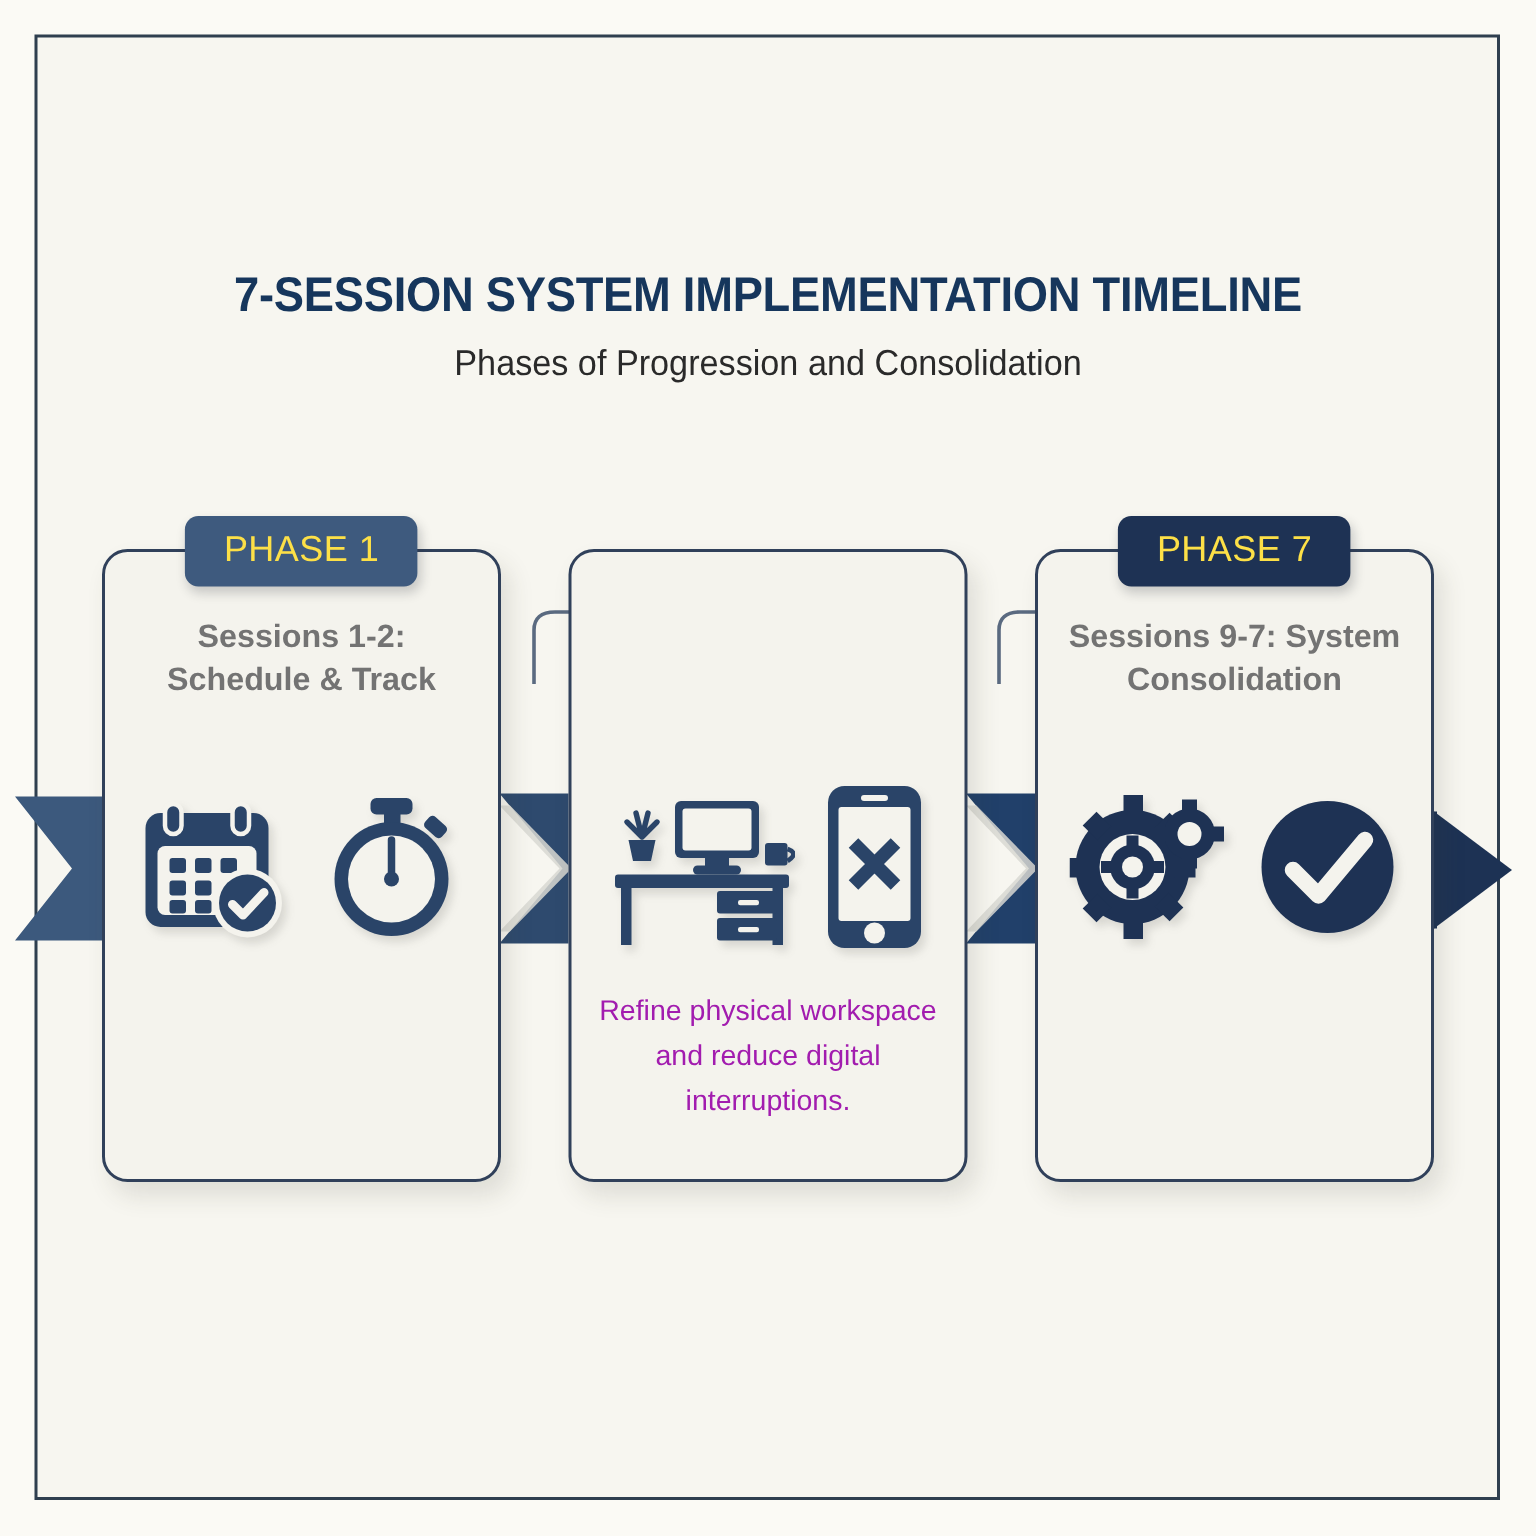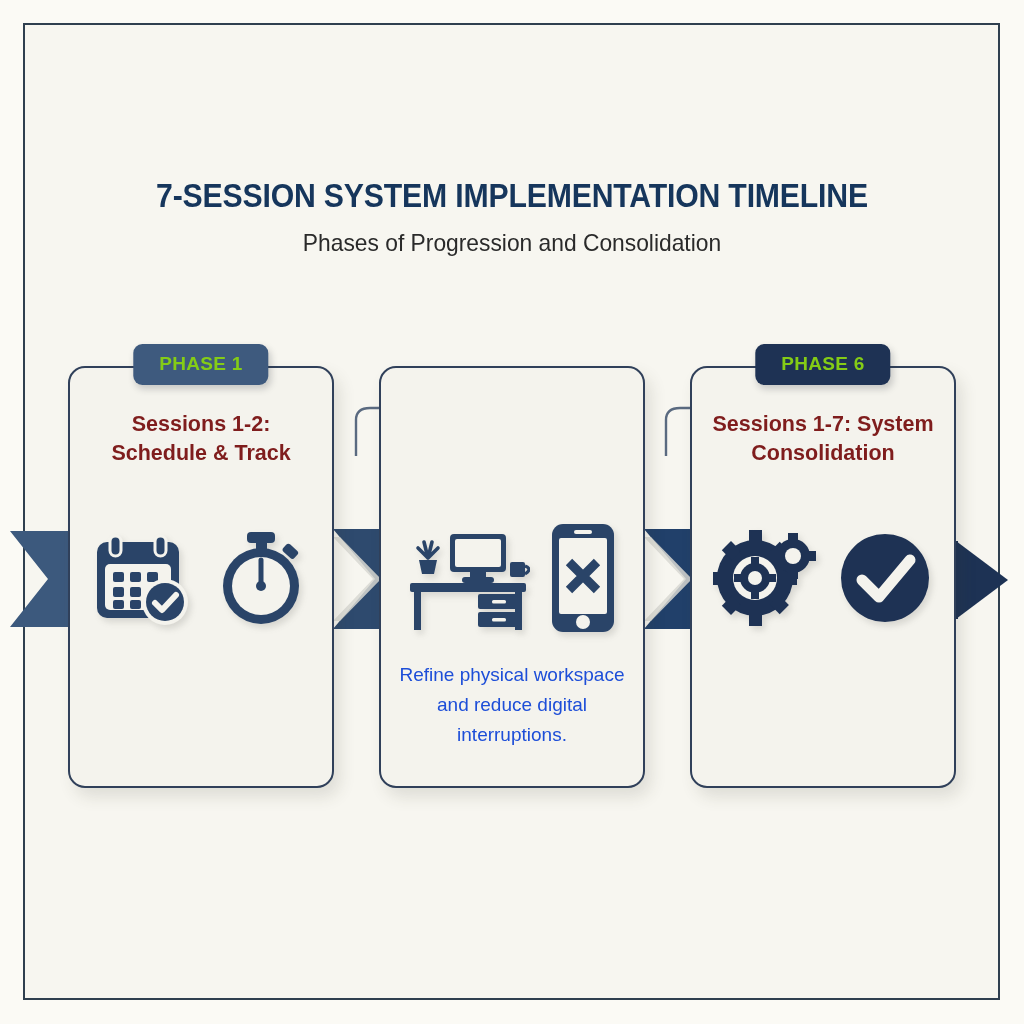--- a/index.html
+++ b/index.html
@@ -92,38 +92,38 @@
   #card-2 { left: 379px; }
   #card-3 { left: 690px; }
 
   .badge {
     position: absolute;
     top: -24px;
     left: 50%;
     transform: translateX(-50%);
     padding: 9px 26px 10px 26px;
     border-radius: 9px;
-    color: #84cc16;
-    font-size: 19px;
-    font-weight: 700;
+    color: #fde047;
+    font-size: 24px;
+    font-weight: 400;
     letter-spacing: 0.3px;
     white-space: nowrap;
     box-shadow: 2px 4px 7px rgba(40,45,55,0.22);
   }
 
   .card-heading {
     position: absolute;
     top: 42px;
     left: 14px;
     right: 14px;
     text-align: center;
     font-size: 21.5px;
     font-weight: 700;
     line-height: 29px;
-    color: #7f1d1d;
+    color: #737373;
   }
 
   .icon-row {
     position: absolute;
     top: 150px;
     left: 0;
     right: 0;
     height: 120px;
     display: flex;
     align-items: center;
@@ -132,21 +132,21 @@
   }
 
   .card-body {
     position: absolute;
     bottom: 36px;
     left: 16px;
     right: 16px;
     text-align: center;
     font-size: 19px;
     line-height: 30px;
-    color: #1d4ed8;
+    color: #a21caf;
   }
 
   .iconsvg { display: block; filter: drop-shadow(3px 4px 3px rgba(70,70,60,0.16)); }
 </style>
 </head>
 <body>
 
 <div id="stage">
   <div id="frame"></div>
 
@@ -249,22 +249,22 @@
         <rect x="26" y="8" width="18" height="4" rx="2" fill="#f4f3ed"></rect>
         <circle cx="35" cy="100" r="7" fill="#f4f3ed"></circle>
         <path d="M 21 40 L 49 68 M 49 40 L 21 68" stroke="#2a4468" stroke-width="9" stroke-linecap="butt"></path>
       </svg>
     </div>
 
     <div class="card-body">Refine physical workspace and reduce digital interruptions.</div>
   </div>
 
   <div id="card-3" class="card">
-    <div class="badge" style="background:#1e3254">PHASE 6</div>
-    <div class="card-heading">Sessions 1-7: System Consolidation</div>
+    <div class="badge" style="background:#1e3254">PHASE 7</div>
+    <div class="card-heading">Sessions 9-7: System Consolidation</div>
 
     <div class="icon-row">
 
       <svg class="iconsvg" width="106" height="104" viewBox="0 0 106 104">
 
         <g fill="#1e3254">
           <circle cx="42" cy="52" r="38"></circle>
           <g>
             <rect x="36" y="4" width="13" height="14"></rect>
             <rect x="36" y="86" width="13" height="14"></rect>

